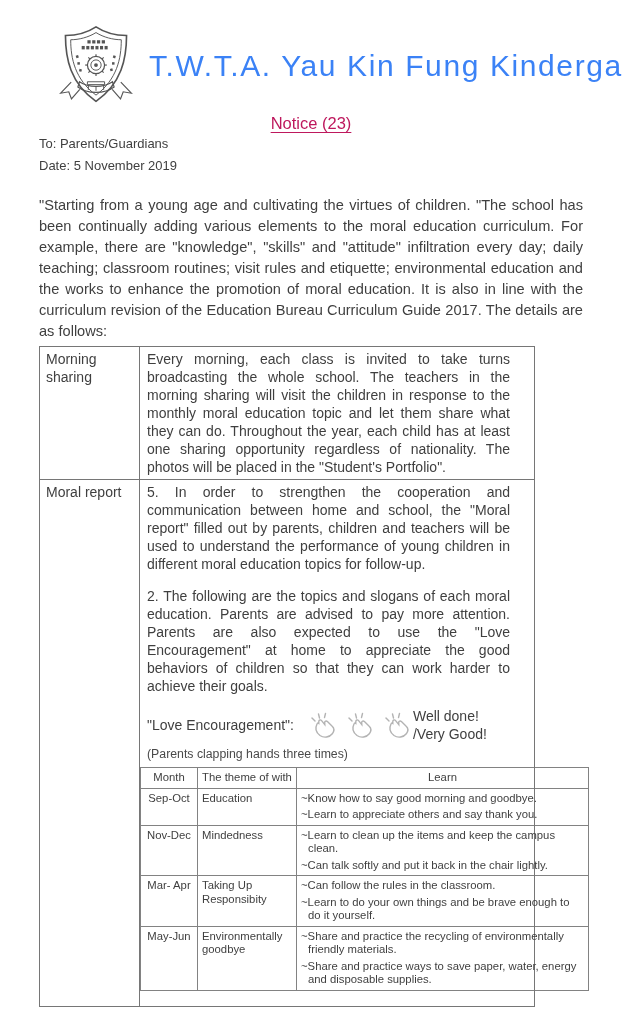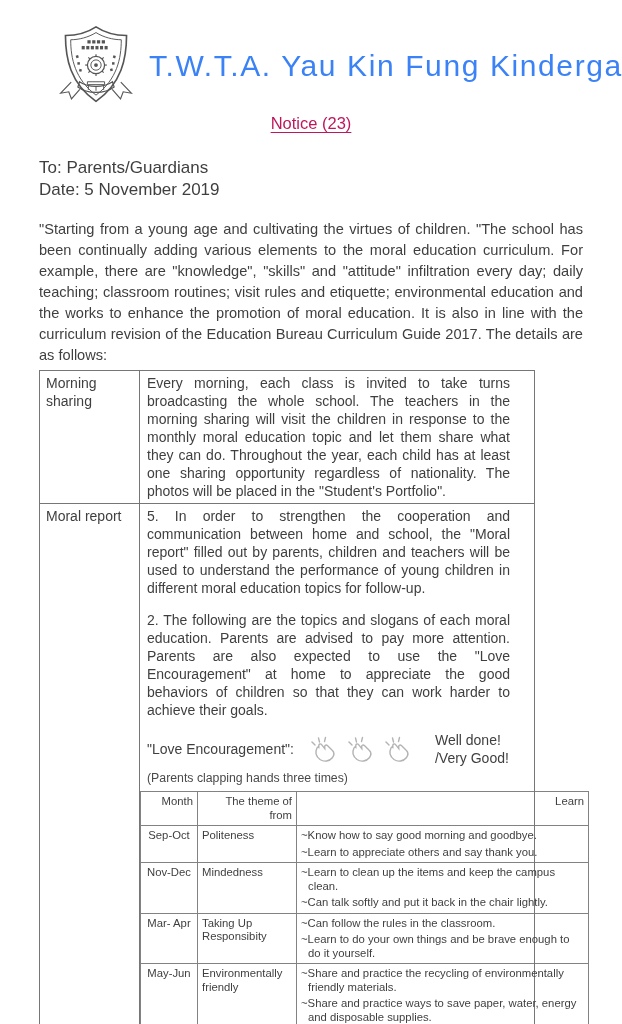--- a/index.html
+++ b/index.html
@@ -10,45 +10,45 @@
     font-family:"Liberation Sans","DejaVu Sans",sans-serif;
     color:#3f3f3f;
   }
   
   .header { display:flex; align-items:center; gap:15px; padding:24px 0 0 58px; }
   .crest { width:76px; height:84px; flex:0 0 auto; }
   .school-name { font-size:30px; letter-spacing:1.6px; color:#3b82f6; white-space:nowrap; }
   
   .notice-title { text-align:center; margin-top:6px; font-size:16.5px; color:#be185d; }
   .notice-title span { text-decoration:underline; text-underline-offset:3px; }
-  .meta { margin:24px 0 0 39px; font-size:17px; line-height:22px; }
+  .meta { margin:0 0 0 39px; font-size:13px; line-height:22px; }
   
   .intro { margin:18px 39px 0 39px; font-size:14.6px; line-height:21px; text-align:justify; }
   
   table.outer { margin:4px 0 0 39px; width:496px; border-collapse:collapse; table-layout:fixed; }
   table.outer td { border:1px solid #767676; vertical-align:top; font-size:14px; line-height:18px; }
   td.row-label { width:100px; padding:3px 5px 3px 6px; }
   td.row-content { padding:3px 24px 3px 7px; }
   .just { text-align:justify; }
   .p-gap { margin-top:14px; }
   
   .enc-line { display:flex; align-items:center; margin-top:12px; }
   .enc-label { flex:0 0 auto; }
   .claps { display:flex; gap:6px; margin-left:14px; }
   .clap { width:31px; height:27px; }
-  .enc-result { margin-left:22px; }
+  .enc-result { }
   .enc-caption { width:336px; text-align:left; font-size:12.3px; margin-top:2px; color:#4a4a4a; }
   
   table.inner { border-collapse:collapse; table-layout:fixed; width:448px; margin:4px 0 0 -7px; }
   table.inner th, table.inner td {
     border:1px solid #828282; vertical-align:top;
     font-size:11.3px; line-height:13.5px; font-weight:normal;
     padding:3px 4px;
   }
-  table.inner th { text-align:right; }
+  table.inner th { text-align:center; }
   col.c-month { width:57px; } col.c-theme { width:99px; } col.c-slogan { width:292px; }
   td.cell-month { text-align:center; }
   .slogan-line { padding-left:7px; text-indent:-7px; margin-bottom:3px; }
   .slogan-line:last-child { margin-bottom:0; }
   .tail-spacer { height:12px; }
   svg .ln { fill:none; stroke:#555; }
   svg .hand { fill:none; stroke:#b3b3b3; }
 </style>
 </head>
 <body>
@@ -168,28 +168,28 @@
 
           <table class="inner">
             <colgroup>
                 <col class="c-month">
                 <col class="c-theme">
                 <col class="c-slogan">
               </colgroup>
             <thead>
               <tr>
                 <th>Month</th>
-                <th>The theme of from</th>
+                <th>The theme of with</th>
                 <th>Learn</th>
               </tr>
             </thead>
             <tbody>
               <tr>
                 <td class="cell-month">Sep-Oct</td>
-                <td>Politeness</td>
+                <td>Education</td>
                 <td>
                   <div class="slogan-line">~Know how to say good morning and goodbye.</div>
                   <div class="slogan-line">~Learn to appreciate others and say thank you.</div>
                 </td>
               </tr>
               <tr>
                 <td class="cell-month">Nov-Dec</td>
                 <td>Mindedness</td>
                 <td>
                   <div class="slogan-line">~Learn to clean up the items and keep the campus clean.</div>
@@ -199,21 +199,21 @@
               <tr>
                 <td class="cell-month">Mar- Apr</td>
                 <td>Taking Up Responsibity</td>
                 <td>
                   <div class="slogan-line">~Can follow the rules in the classroom.</div>
                   <div class="slogan-line">~Learn to do your own things and be brave enough to do it yourself.</div>
                 </td>
               </tr>
               <tr>
                 <td class="cell-month">May-Jun</td>
-                <td>Environmentally friendly</td>
+                <td>Environmentally goodbye</td>
                 <td>
                   <div class="slogan-line">~Share and practice the recycling of environmentally friendly materials.</div>
                   <div class="slogan-line">~Share and practice ways to save paper, water, energy and disposable supplies.</div>
                 </td>
               </tr>
             </tbody>
           </table>
           <div class="tail-spacer"></div>
         </td>
       </tr>

